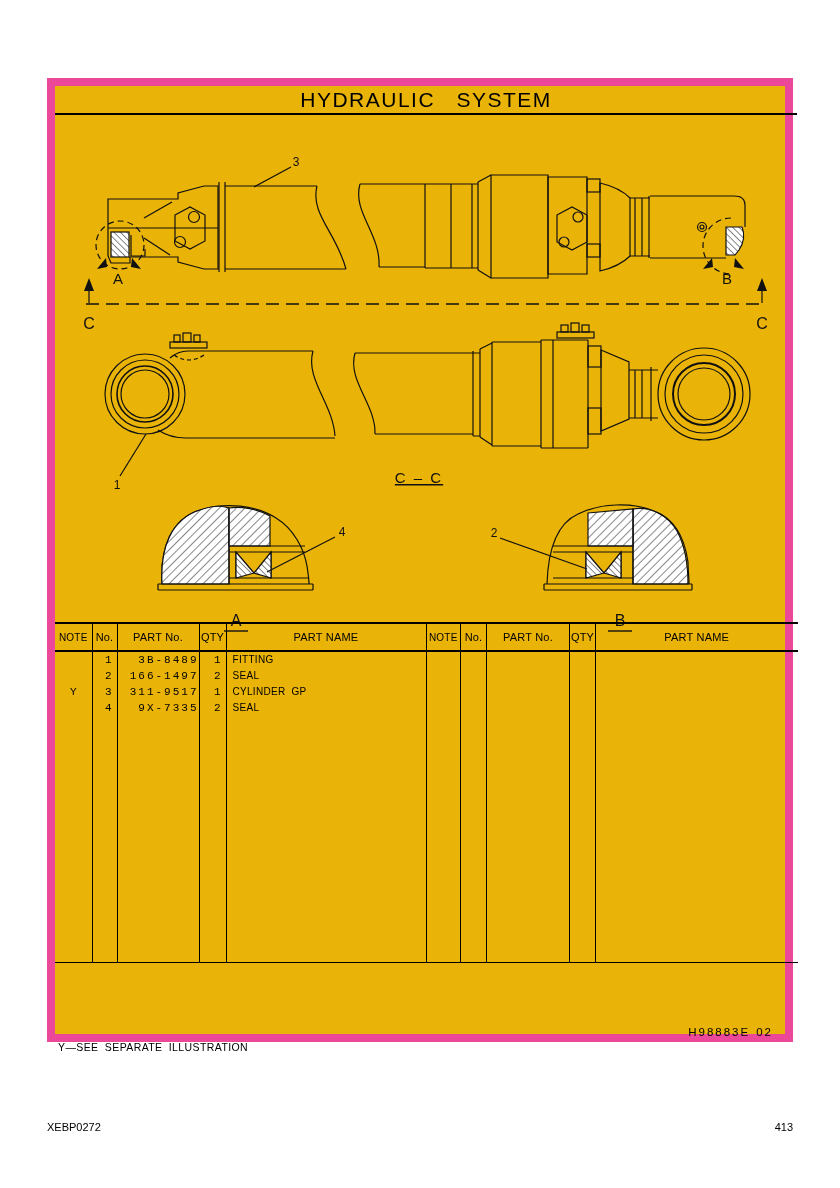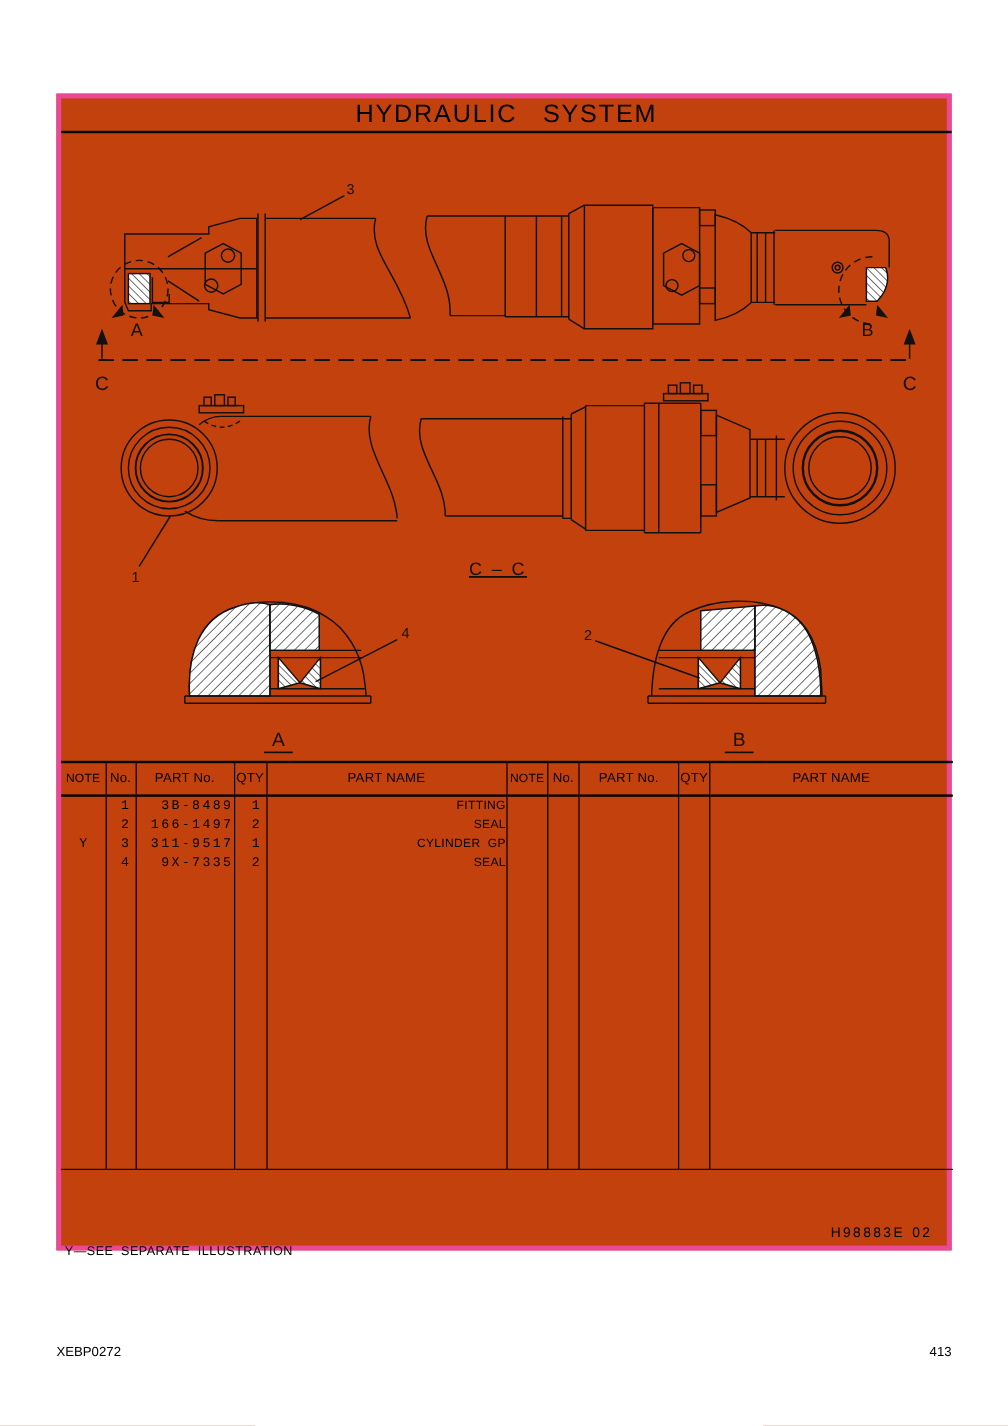--- a/index.html
+++ b/index.html
@@ -3,50 +3,50 @@
 <meta charset="utf-8">
 <style>
   html,body { margin:0; padding:0; background:#e8e8e8; }
   .page {
     position:relative; width:840px; height:1188px; background:#ffffff;
     font-family:"Liberation Sans", sans-serif; color:#000;
     overflow:hidden;
   }
   .frame {
     position:absolute; left:47px; top:78px; width:746px; height:964px;
-    border:4px solid #ec4899; box-sizing:border-box; background:#c2410c;
+    border:8px solid #ec4899; box-sizing:border-box; background:#eab308;
   }
   .title-band {
     position:absolute; left:0; top:0; width:742px; height:29px;
     border-bottom:2px solid #000; box-sizing:border-box;
     display:flex; align-items:center; justify-content:center;
   }
   .title-band span { font-size:21px; letter-spacing:1.5px; word-spacing:14px; }
   svg.drawing { position:absolute; left:0; top:29px; width:742px; height:534px; }
   svg.drawing text { font-family:"Liberation Sans", sans-serif; fill:#111; stroke:none; }
 
-  .tables { position:absolute; left:0; top:552px; width:742px; display:flex; }
+  .tables { position:absolute; left:0; top:536px; width:742px; display:flex; }
   table.parts-table { border-collapse:collapse; table-layout:fixed; width:371px; }
   table.parts-table th, table.parts-table td { padding:0; margin:0; }
   table.parts-table th {
     border-top:2px solid #000; border-bottom:2px solid #000; border-right:1px solid #000;
     height:26px; font-size:11px; font-weight:normal; text-align:center; letter-spacing:0.2px;
   }
   table.parts-table td {
     border-right:1px solid #000; border-bottom:1px solid #000;
     height:310px; vertical-align:top; font-size:11px;
   }
   table.parts-table.right th:last-child, table.parts-table.right td:last-child { border-right:none; }
   .cell-lines { padding-top:5px; }
   .cell-lines div { height:16px; line-height:16px; white-space:nowrap; }
   .col-note-cell div { text-align:center; font-family:"Liberation Mono", monospace; font-size:11px; }
   .col-no-cell div { text-align:right; padding-right:5px; font-family:"Liberation Mono", monospace; font-size:11px; }
   .col-part-cell div { text-align:right; font-family:"Liberation Mono", monospace; font-size:11px; letter-spacing:2px; }
   .col-qty-cell div { text-align:right; padding-right:5px; font-family:"Liberation Mono", monospace; font-size:11px; }
-  .col-name-cell div { text-align:right; padding-left:6px; font-size:10px; letter-spacing:0.3px; word-spacing:3px;margin-left:21px; }
+  .col-name-cell div { text-align:left; padding-left:6px; font-size:10px; letter-spacing:0.3px; word-spacing:3px; }
 
   .footnote { position:absolute; left:3px; top:955px; font-size:10.5px; letter-spacing:0.4px; word-spacing:3px; }
   .doc-code { position:absolute; right:12px; top:940px; font-size:11.5px; letter-spacing:2px; }
   .doc-code .rev { margin-left:6px; }
 
   .caption { position:absolute; left:0; top:1044px; width:840px; text-align:center; }
   .caption-title { font-size:16px; letter-spacing:0.5px; word-spacing:8px; }
   .caption-sub { font-size:11.5px; line-height:11px; margin-top:2px; }
   .caption-attach { font-size:12.5px; line-height:12px; margin-top:1px; }
 

